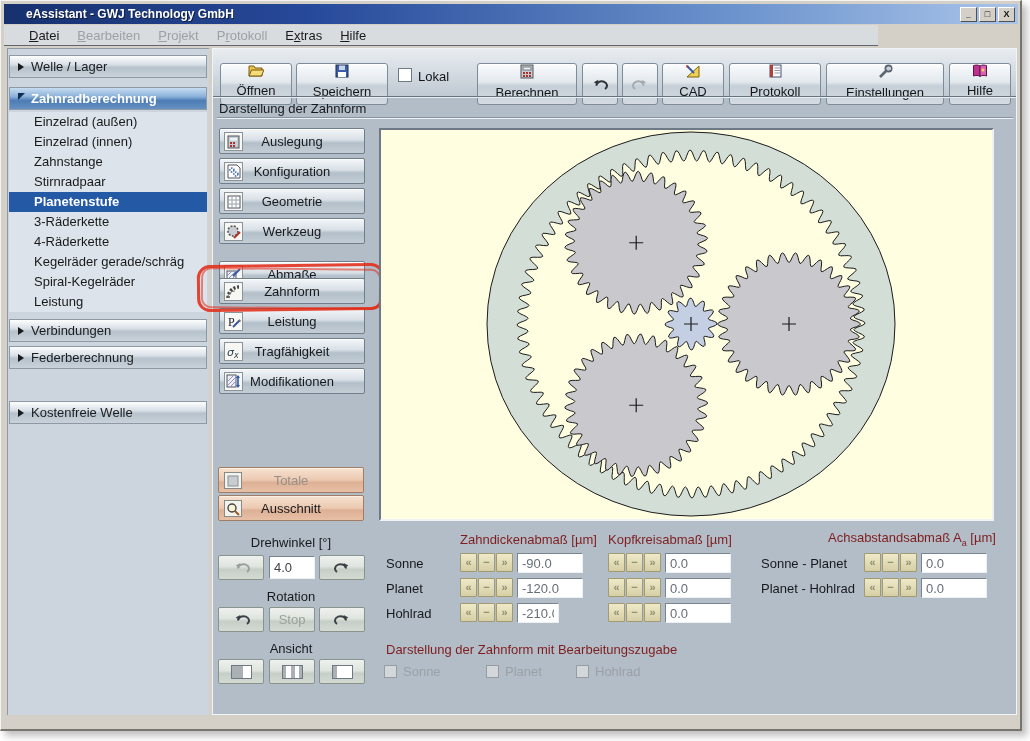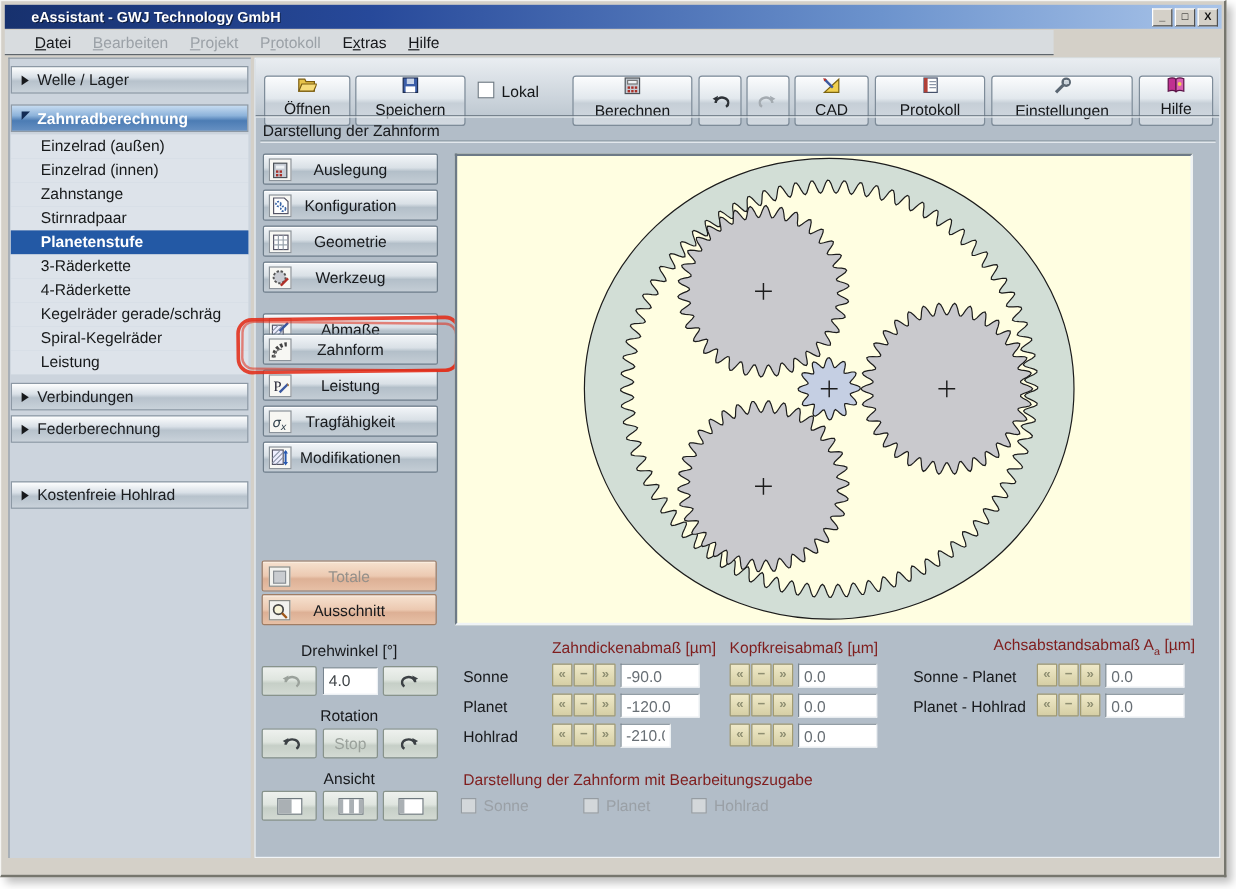--- a/index.html
+++ b/index.html
@@ -146,21 +146,21 @@
     <div class="group" style="top:270px">
       <span class="tri"></span>
       <span>Verbindungen</span>
     </div>
     <div class="group" style="top:297px">
       <span class="tri"></span>
       <span>Federberechnung</span>
     </div>
     <div class="group" style="top:352px">
       <span class="tri"></span>
-      <span>Kostenfreie Hohlrad</span>
+      <span>Kostenfreie Welle</span>
     </div>
   </div>
 
   <div class="main"></div>
   <div class="toolstrip"></div>
 
   <div class="tb-btn" style="left:219px;width:72px">
     <svg width="16" height="13">
         <path d="M1 2h5l1 2h7v8H1z" fill="#e8c44a" stroke="#7a5c10"></path>
         <path d="M1 12l2.5-6H16l-2.6 6z" fill="#f6dc7a" stroke="#7a5c10"></path>

